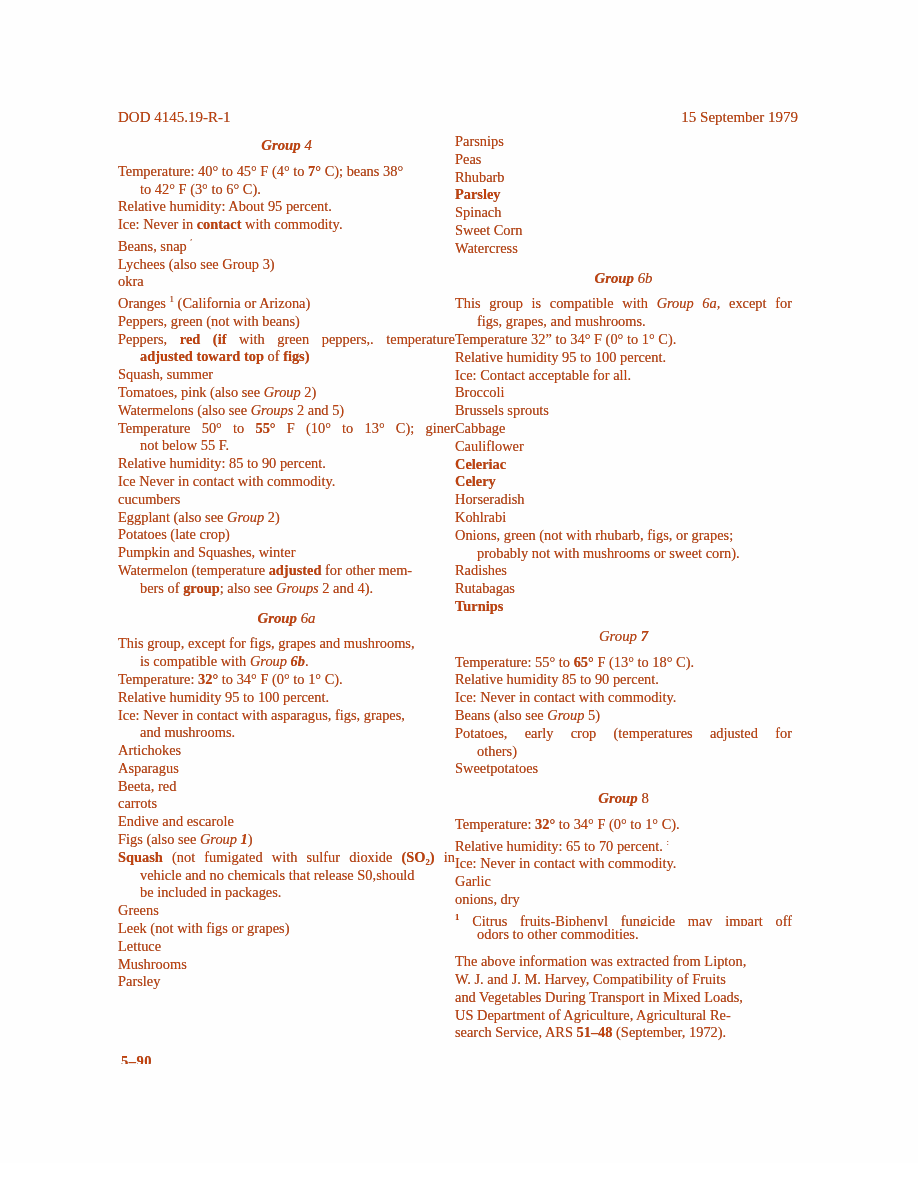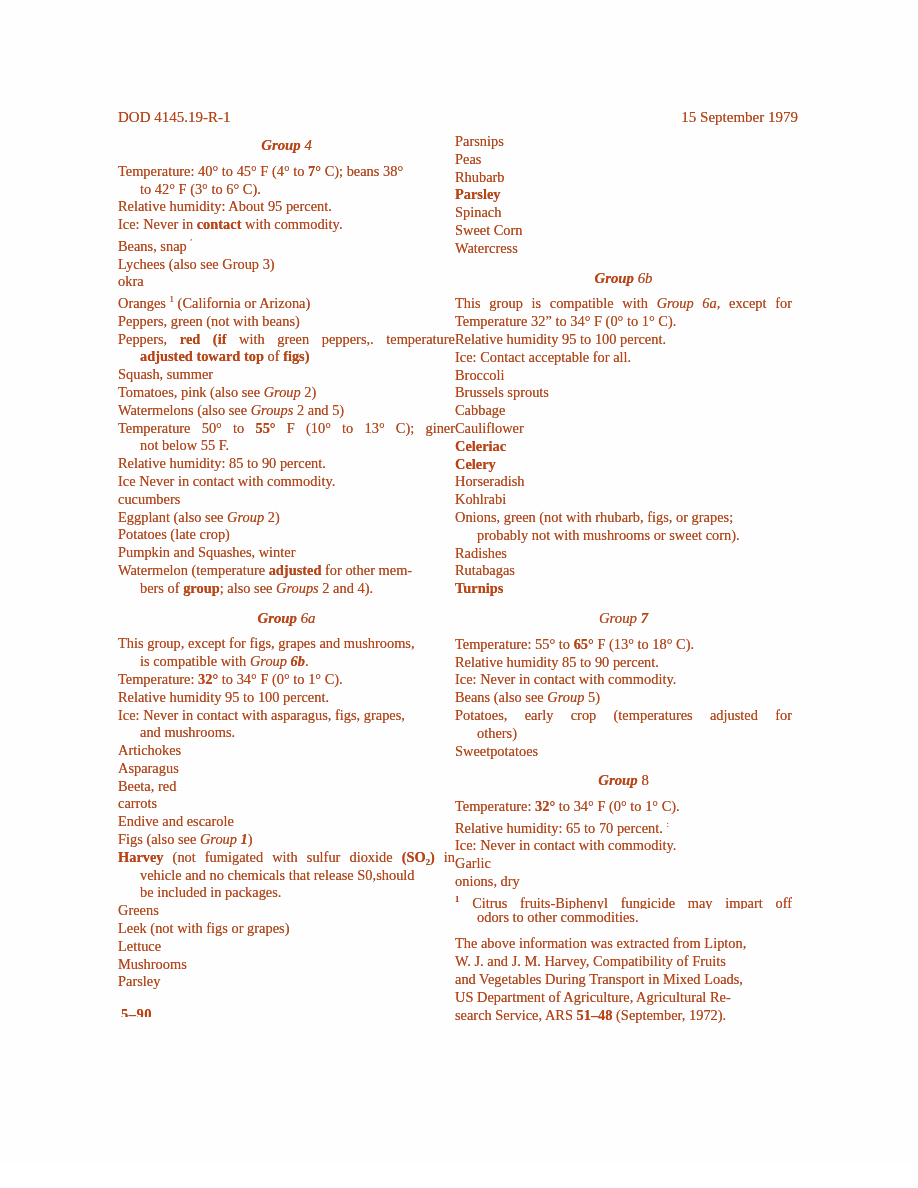--- a/index.html
+++ b/index.html
@@ -34,21 +34,21 @@
     max-height:17.8px;
     overflow:hidden;
   }
   .line.justify::after{content:"";display:inline-block;width:100%;}
   .seg-b{font-weight:bold;}
   .seg-i{font-style:italic;}
   .seg-bi{font-weight:bold;font-style:italic;}
   .seg-sup{vertical-align:super;font-size:0.62em;}
   .seg-bsup{vertical-align:super;font-size:0.62em;font-weight:bold;}
   .footer{
-    position:absolute;left:121px;top:1006px;
+    position:absolute;left:121px;top:1053px;
     height:11px;overflow:hidden;
     font-size:14.5px;font-weight:bold;letter-spacing:0.5px;
   }
 </style>
 </head>
 <body>
 
 <div class="page">
   <div class="header">
     <span>DOD 4145.19-R-1</span>
@@ -92,21 +92,21 @@
           <div class="line"><span class="seg">Temperature: </span><span class="seg-b">32°</span><span class="seg"> to 34° F (0° to 1° C).</span></div>
           <div class="line"><span class="seg">Relative humidity 95 to 100 percent.</span></div>
           <div class="line"><span class="seg">Ice: Never in contact with asparagus, figs, grapes,</span></div>
           <div class="line indent"><span class="seg">and mushrooms.</span></div>
           <div class="line"><span class="seg">Artichokes</span></div>
           <div class="line"><span class="seg">Asparagus</span></div>
           <div class="line"><span class="seg">Beeta, red</span></div>
           <div class="line"><span class="seg">carrots</span></div>
           <div class="line"><span class="seg">Endive and escarole</span></div>
           <div class="line"><span class="seg">Figs (also see </span><span class="seg-i">Group </span><span class="seg-bi">1</span><span class="seg">)</span></div>
-          <div class="line justify"><span class="seg-b">Harvey</span><span class="seg"> (not fumigated with sulfur dioxide </span><span class="seg-b">(SO₂)</span><span class="seg"> in</span></div>
+          <div class="line justify"><span class="seg-b">Squash</span><span class="seg"> (not fumigated with sulfur dioxide </span><span class="seg-b">(SO₂)</span><span class="seg"> in</span></div>
           <div class="line indent"><span class="seg">vehicle and no chemicals that release S0,should</span></div>
           <div class="line indent"><span class="seg">be included in packages.</span></div>
           <div class="line"><span class="seg">Greens</span></div>
           <div class="line"><span class="seg">Leek (not with figs or grapes)</span></div>
           <div class="line"><span class="seg">Lettuce</span></div>
           <div class="line"><span class="seg">Mushrooms</span></div>
           <div class="line"><span class="seg">Parsley</span></div>
         </div>
       </div>
     <div class="col" id="col-right">
@@ -115,20 +115,21 @@
           <div class="line"><span class="seg">Peas</span></div>
           <div class="line"><span class="seg">Rhubarb</span></div>
           <div class="line"><span class="seg-b">Parsley</span></div>
           <div class="line"><span class="seg">Spinach</span></div>
           <div class="line"><span class="seg">Sweet Corn</span></div>
           <div class="line"><span class="seg">Watercress</span></div>
         </div>
         <div class="block">
           <div class="heading"><span class="seg-bi">Group</span><span class="seg-i"> 6b</span></div>
           <div class="line justify"><span class="seg">This group is compatible with </span><span class="seg-i">Group 6a,</span><span class="seg"> except for</span></div>
+          <div class="line indent"><span class="seg">figs, grapes, and mushrooms.</span></div>
           <div class="line"><span class="seg">Temperature 32” to 34° F (0° to 1° C).</span></div>
           <div class="line"><span class="seg">Relative humidity 95 to 100 percent.</span></div>
           <div class="line"><span class="seg">Ice: Contact acceptable for all.</span></div>
           <div class="line"><span class="seg">Broccoli</span></div>
           <div class="line"><span class="seg">Brussels sprouts</span></div>
           <div class="line"><span class="seg">Cabbage</span></div>
           <div class="line"><span class="seg">Cauliflower</span></div>
           <div class="line"><span class="seg-b">Celeriac</span></div>
           <div class="line"><span class="seg-b">Celery</span></div>
           <div class="line"><span class="seg">Horseradish</span></div>

